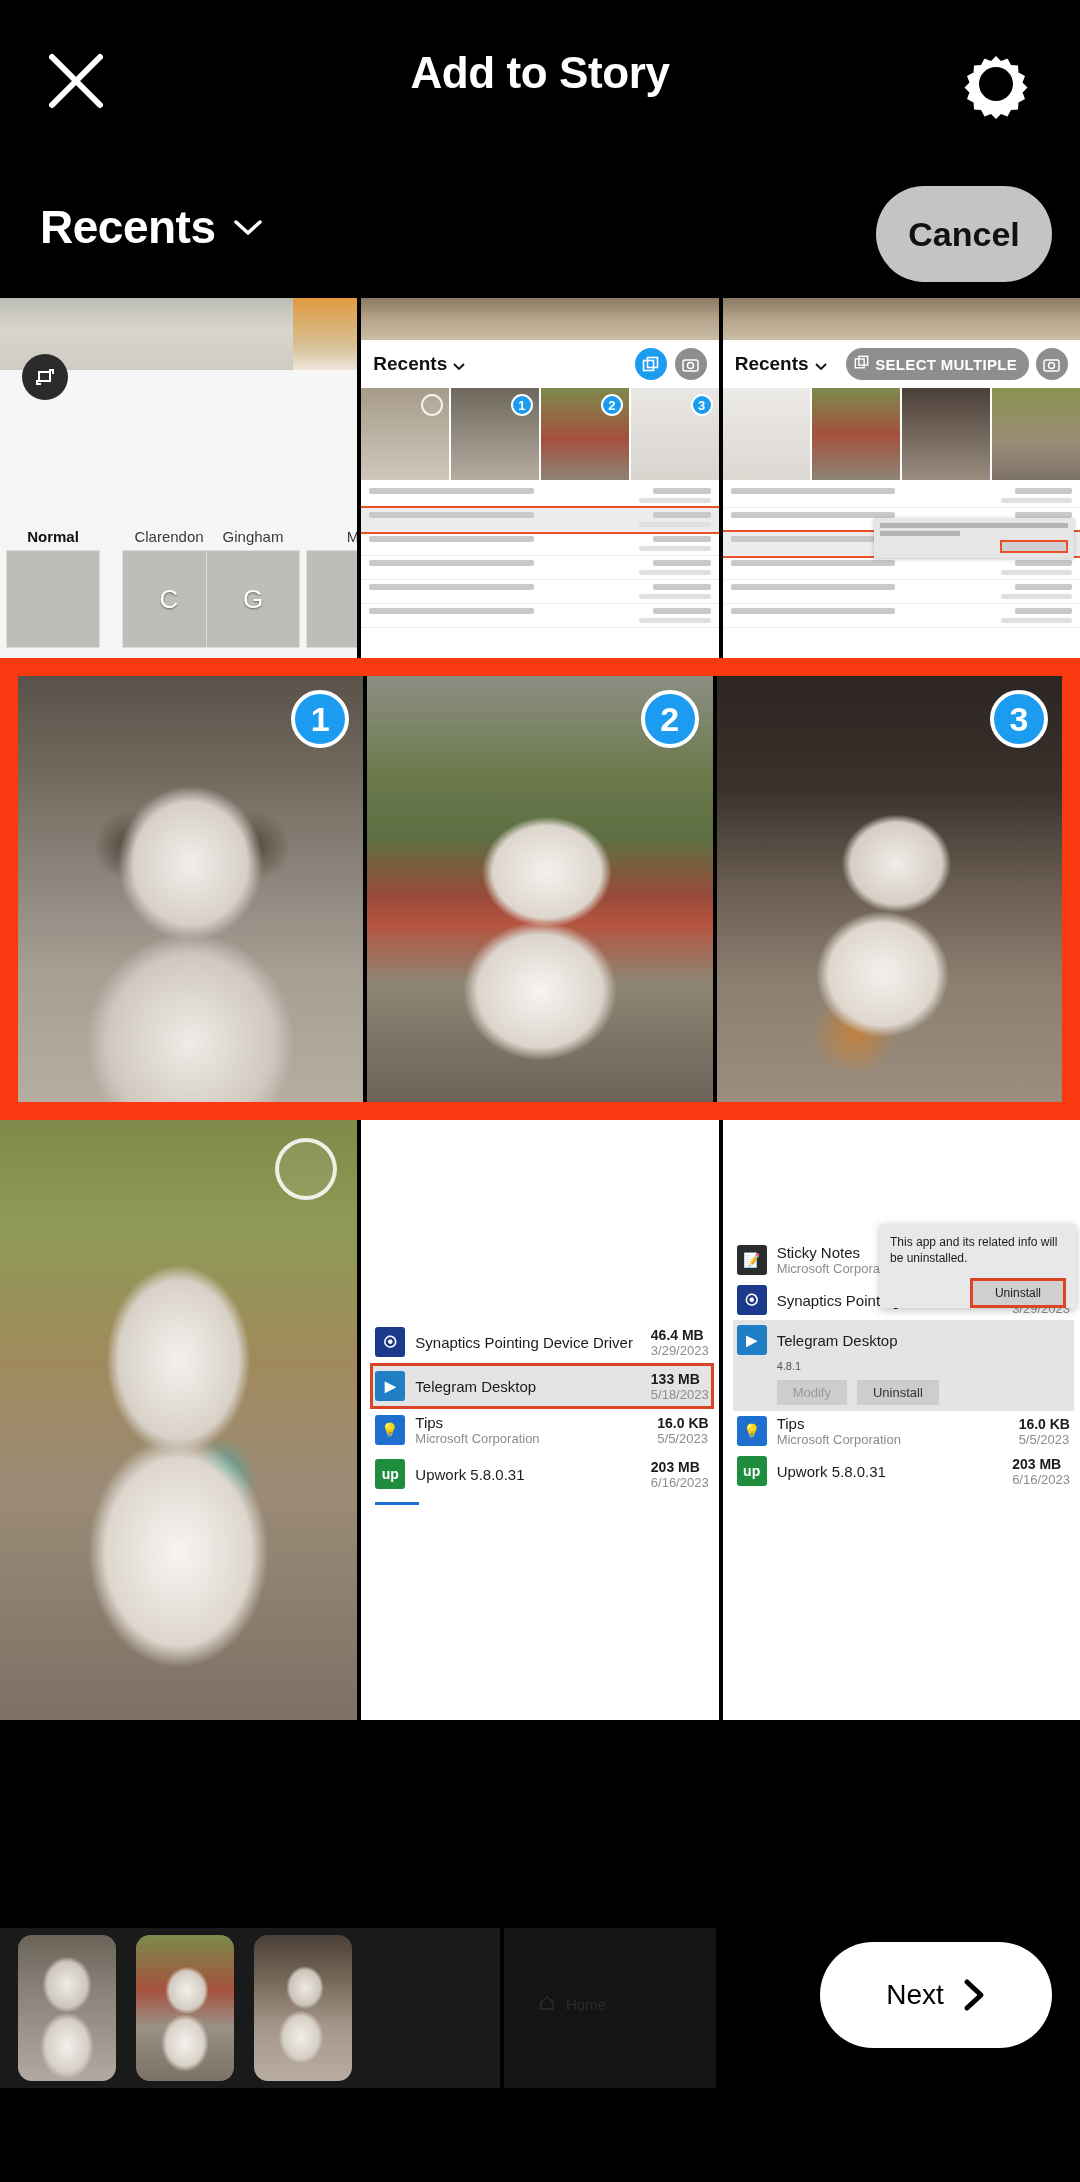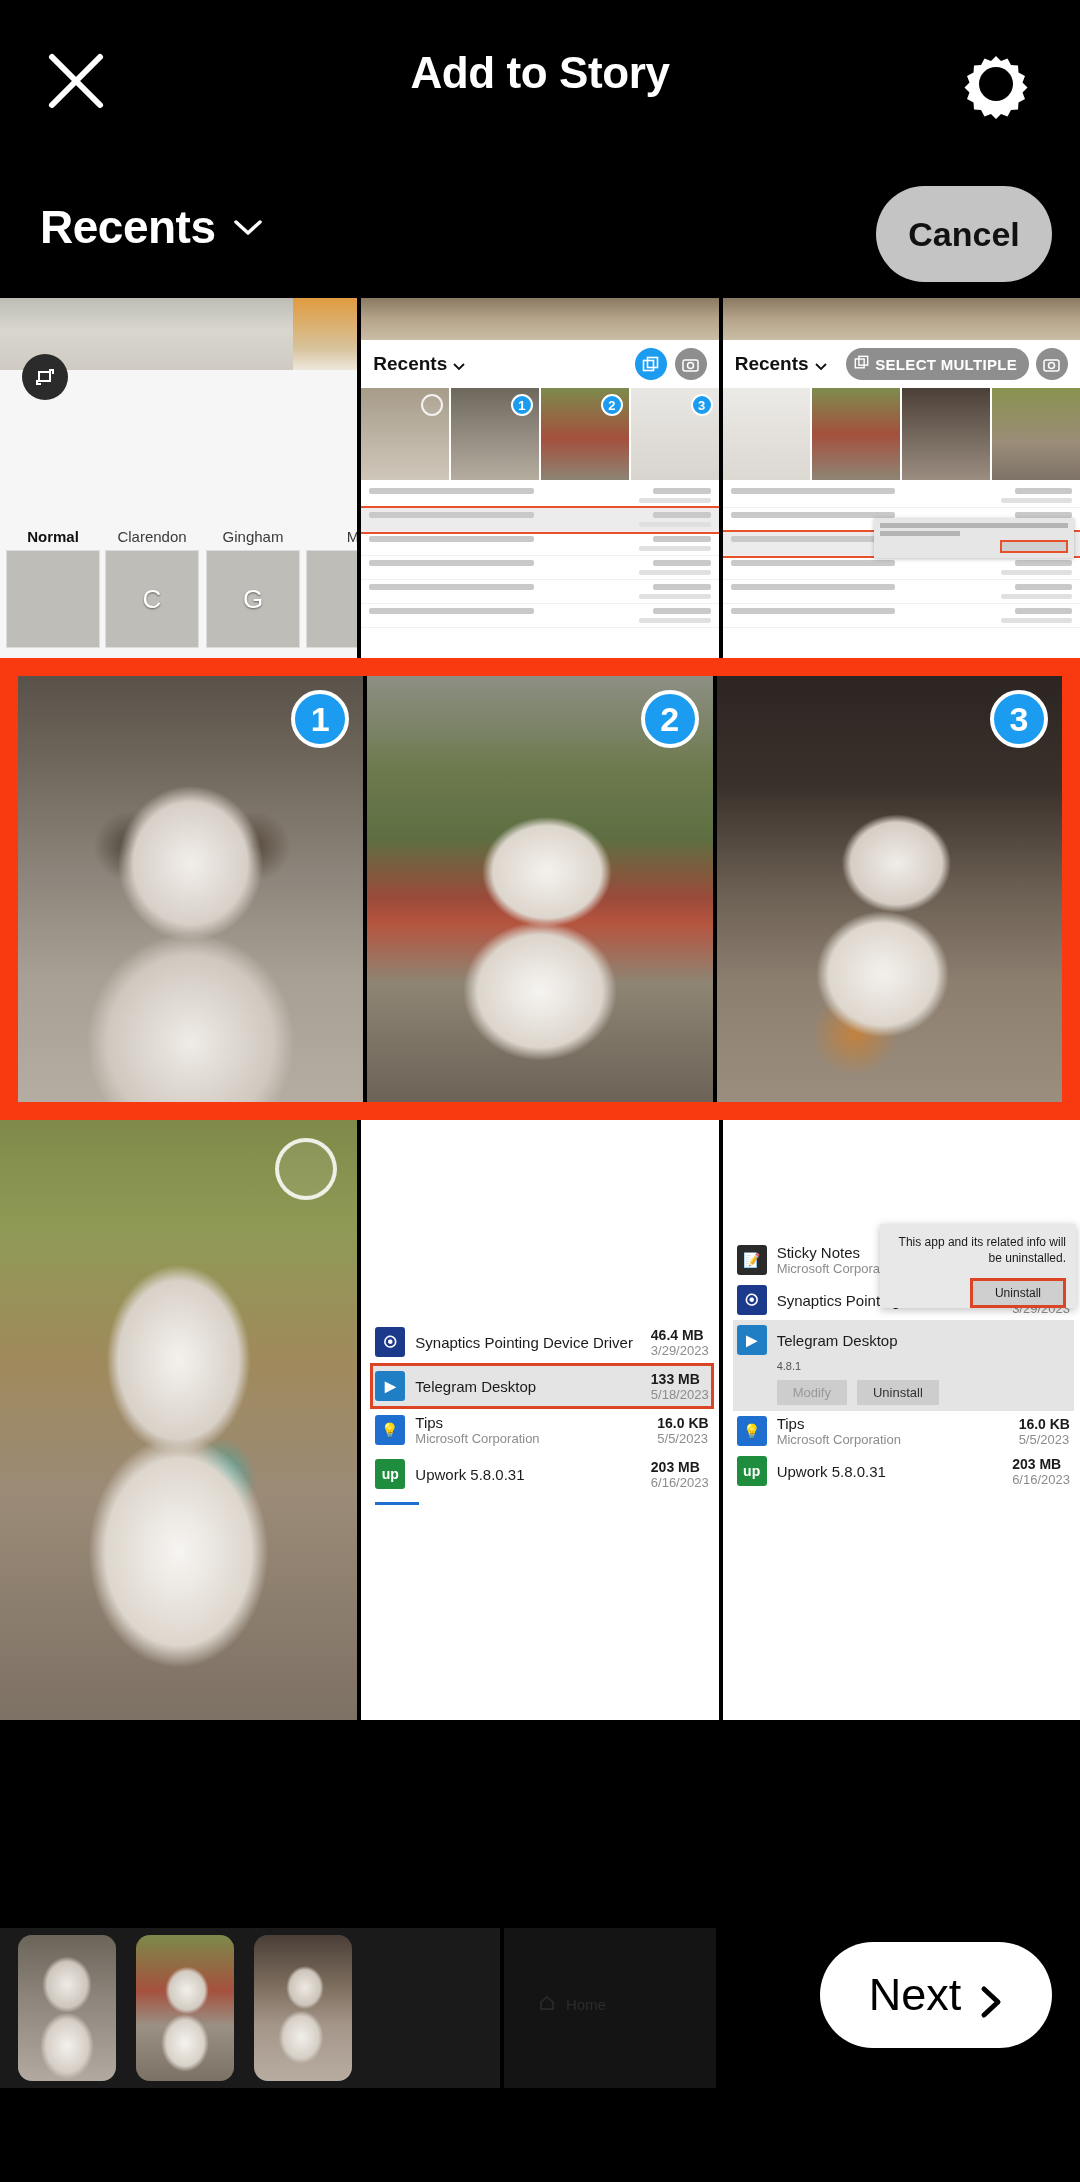--- a/index.html
+++ b/index.html
@@ -182,41 +182,41 @@
   .app-pub { font-size:13px; color:#8c8c8c; white-space:nowrap; overflow:hidden; text-overflow:ellipsis; }
   .app-right { text-align:left; flex:0 0 auto; }
   .app-size { font-size:14px; color:#1b1b1b; font-weight:600; }
   .app-date { font-size:13px; color:#8c8c8c; }
   .blue-underline { width:44px; height:3px; background:#1f6fd0; margin:6px 0 0 4px; }
   .win-actions { display:flex; gap:10px; padding:4px 4px 6px 44px; }
   .win-btn { font-size:13px; padding:5px 16px; background:#cdcdcd; color:#333; }
   .win-btn.dim { color:#9a9a9a; }
   .uninstall-dialog {
     position:absolute; right:4px; top:104px; width:196px; background:#e8e8e8;
-    box-shadow:0 2px 8px rgba(0,0,0,.25); padding:10px 10px 0 10px; z-index:5;text-align:right;
+    box-shadow:0 2px 8px rgba(0,0,0,.25); padding:10px 10px 0 10px; z-index:5;
   }
   .ud-text { font-size:12px; color:#1b1b1b; line-height:1.35; }
   .ud-btn-wrap { display:flex; justify-content:flex-end; margin-top:12px; }
   .ud-btn { font-size:12px; padding:5px 22px; background:#cfcfcf; color:#1b1b1b;
     border:3px solid #dc4426; }
 
   
   .bottom { position:absolute; left:0; top:1928px; width:1080px; height:254px; background:#000; }
   .sel-strip { position:absolute; left:0; top:0; width:500px; height:160px;
     background:#1a1a1a; display:flex; align-items:center; gap:20px; padding-left:18px; }
   .sel-thumb { width:98px; height:146px; border-radius:14px; overflow:hidden; position:relative;
     background:#333; cursor:pointer; }
   .mid-panel { position:absolute; left:504px; top:0; width:212px; height:160px; background:#141414; }
   .mid-panel .home-hint { position:absolute; left:34px; top:66px; font-size:15px;
     color:#2c2c2c; display:flex; align-items:center; gap:10px; }
   .right-panel { position:absolute; left:720px; top:0; right:0; height:160px; background:#000; }
   .next-btn {
     position:absolute; right:28px; top:14px; width:232px; height:106px; border-radius:53px;
     background:#fff; color:#000; display:flex; align-items:center; justify-content:center;
-    gap:18px; font-size:45px; font-weight:500; cursor:pointer;
+    gap:18px; font-size:28px; font-weight:500; cursor:pointer;
   }
   .next-chev { width:24px; height:34px; }
 </style>
 </head>
 <body>
 
 <div id="app">
 
   <div class="topbar">
     <div class="close-btn">
@@ -264,21 +264,21 @@
                 <path d="M16 5 h4 v4" fill="none" stroke="#fff" stroke-width="2"></path>
                 <path d="M8 19 h-4 v-4" fill="none" stroke="#fff" stroke-width="2"></path>
                 <rect x="6" y="7" width="11" height="9" fill="none" stroke="#fff" stroke-width="2"></rect>
               </svg>
           </div>
           <div class="ig-filters">
             <div class="ig-filter" style="left:6px;">
               <div class="fl b">Normal</div>
               <div class="fs fs1"></div>
             </div>
-            <div class="ig-filter" style="left:105px;margin-top:16px;">
+            <div class="ig-filter" style="left:122px;margin-top:16px;">
               <div class="fl">Clarendon</div>
               <div class="fs fs2">C</div>
             </div>
             <div class="ig-filter" style="left:206px;">
               <div class="fl">Gingham</div>
               <div class="fs fs3">G</div>
             </div>
             <div class="ig-filter" style="left:306px;">
               <div class="fl">M</div>
               <div class="fs fs4"></div>

